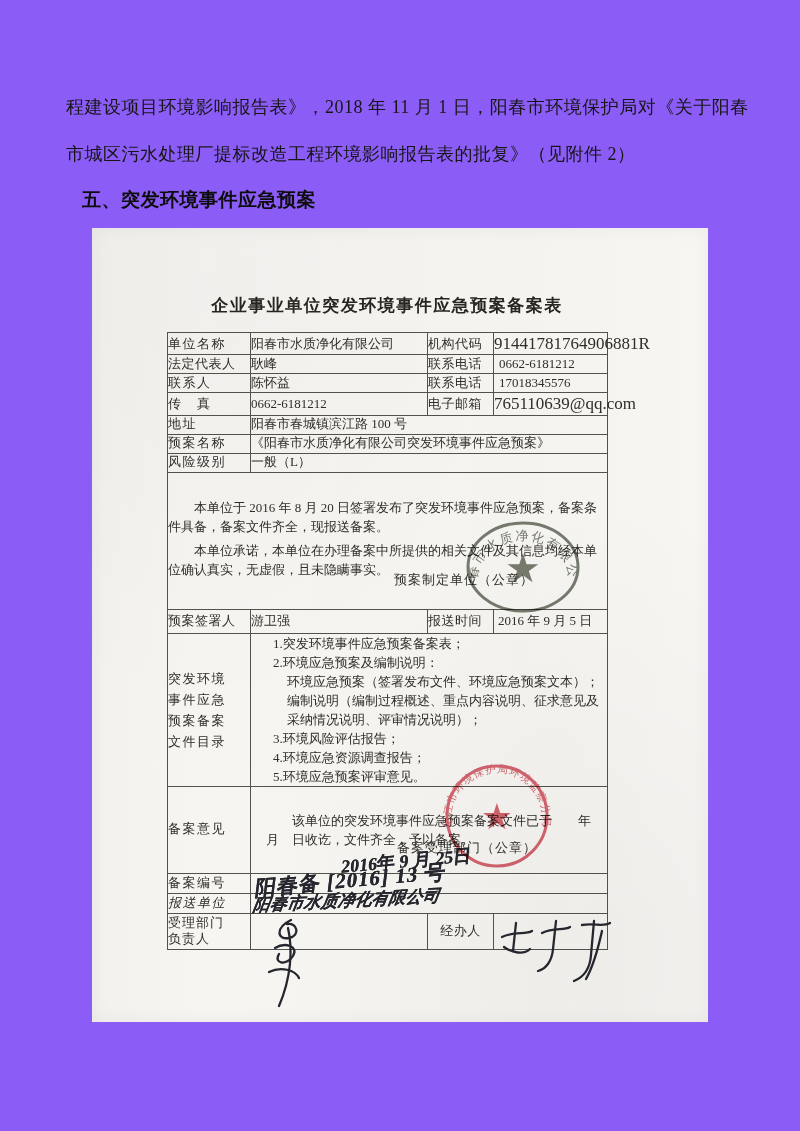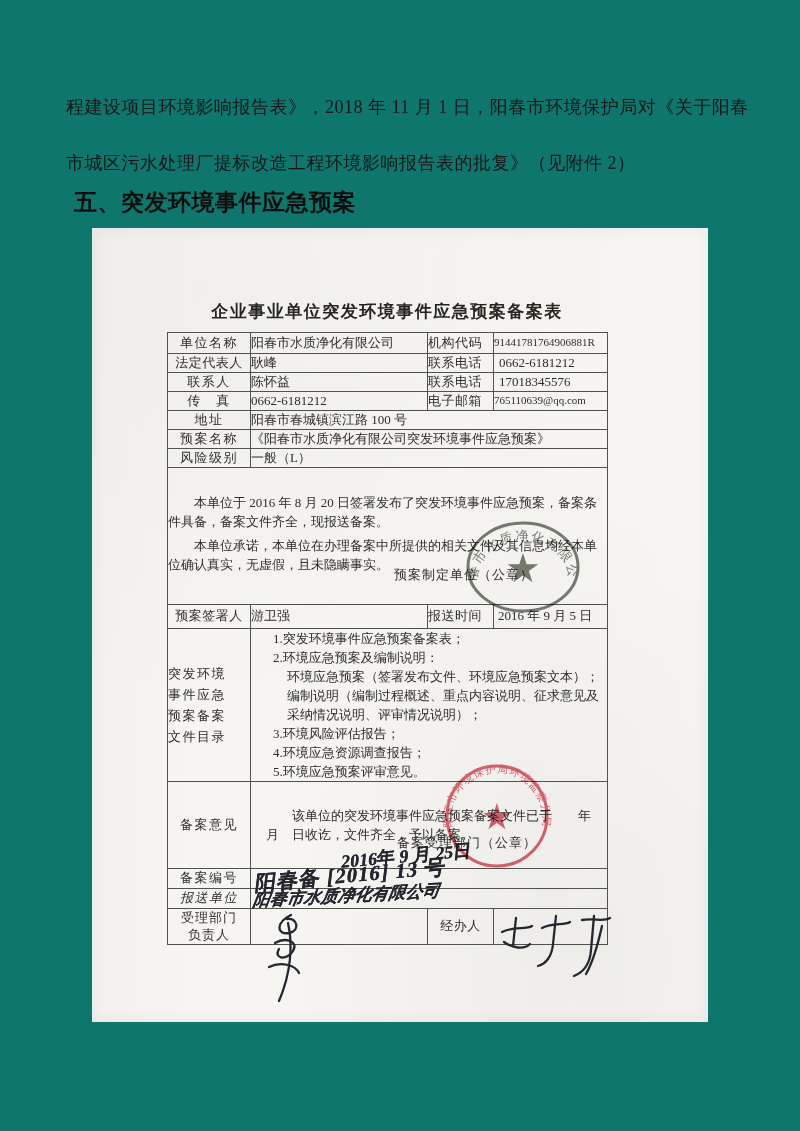--- a/index.html
+++ b/index.html
@@ -1,46 +1,46 @@
 <!DOCTYPE html>
 <html><head>
 <meta charset="utf-8">
 <style>
   html,body{margin:0;padding:0;background:#ffffff;}
   .page{
-    position:relative;width:800px;height:1131px;background:#0f766e;overflow:hidden;
+    position:relative;width:800px;height:1131px;background:#8b5cf6;overflow:hidden;
     font-family:"Liberation Serif","DejaVu Serif",serif;color:#111;
   }
   .body-text{position:absolute;left:66px;width:690px;font-size:18px;letter-spacing:.5px;color:#161616;}
   .l1{top:95px;}
-  .l2{top:151px;}
-  .section-heading{position:absolute;left:74px;top:187px;font-size:23px;font-weight:bold;color:#0d0d0d;letter-spacing:.5px;}
+  .l2{top:142px;}
+  .section-heading{position:absolute;left:82px;top:187px;font-size:19px;font-weight:bold;color:#0d0d0d;letter-spacing:.5px;}
 
   
   .scan{
     position:absolute;left:92px;top:228px;width:616px;height:794px;
     background:
       radial-gradient(ellipse at 18% 8%, rgba(0,0,0,.025), transparent 42%),
       radial-gradient(ellipse at 85% 92%, rgba(0,0,0,.03), transparent 45%),
       linear-gradient(90deg,#f2f1ed,#f6f5f2 18%,#f4f3ef 70%,#f7f6f3);
     box-shadow:inset 0 0 18px rgba(0,0,0,.05);
   }
-  .form-title{position:absolute;left:75px;top:72px;width:440px;text-align:center;
+  .form-title{position:absolute;left:75px;top:66px;width:440px;text-align:center;
     font-size:17px;font-weight:600;letter-spacing:1.5px;color:#26251f;}
 
   table.ft{position:absolute;left:75px;top:104px;width:440px;border-collapse:collapse;table-layout:fixed;
     font-size:13px;color:#2e2d29;line-height:1.25;}
   table.ft td{border:1px solid #52524c;padding:0;vertical-align:middle;position:relative;overflow:visible;}
   col.c1{width:83px;}col.c2{width:177px;}col.c3{width:66px;}col.c4{width:114px;}
   .r1{height:21px;}.rS{height:19px;margin-top:32px;}.r8{height:137px;}.r9{height:24px;}
   .r10{height:150px;}.r11{height:87px;}.r12{height:20px;}.r13{height:20px;font-style:italic;}.r14{height:36px;}
-  td.lab{padding-left:6px;letter-spacing:1.5px;text-align:center;}
+  td.lab{padding-left:6px;letter-spacing:1.5px;}
   td.lab3{padding-left:5px;letter-spacing:.5px;}
   td.val{padding-left:8px;}
-  td.num{padding-left:3px;font-size:11px;letter-spacing:0;}
+  td.num{padding-left:3px;font-size:17px;letter-spacing:0;text-align:center;}
   td.decl{vertical-align:top;padding:5px 9px 0 9px;}
   td.decl p{margin:0 0 5px 0;text-indent:2em;line-height:19px;}
   .seal-caption{position:absolute;left:226px;top:99px;white-space:nowrap;letter-spacing:1px;}
   td.cat{vertical-align:top;padding:3px 6px 0 8px;}
   .cat-line{line-height:19px;margin-left:22px;}
   .cat-line.ind{padding-left:14px;}
   td.catlab{vertical-align:top;padding:5px 0 0 6px;letter-spacing:1.5px;}
   .lab-line{line-height:21px;}
   td.opin{vertical-align:top;padding:4px 9px 0 9px;}
   td.opin p{margin:15px;text-indent:2em;line-height:19px;}

